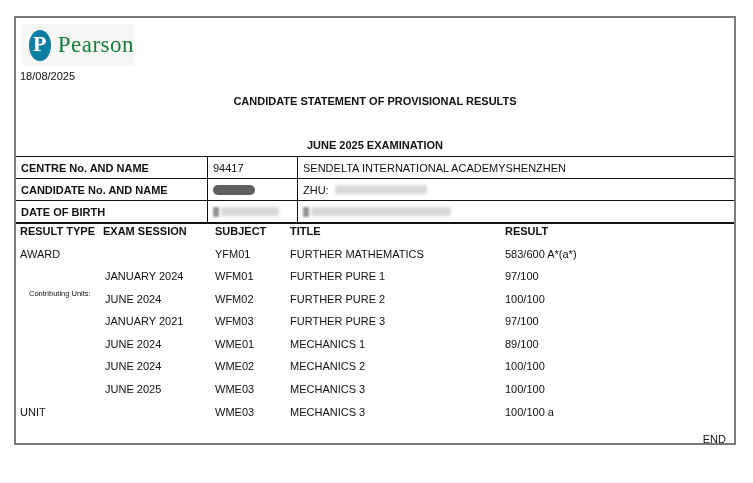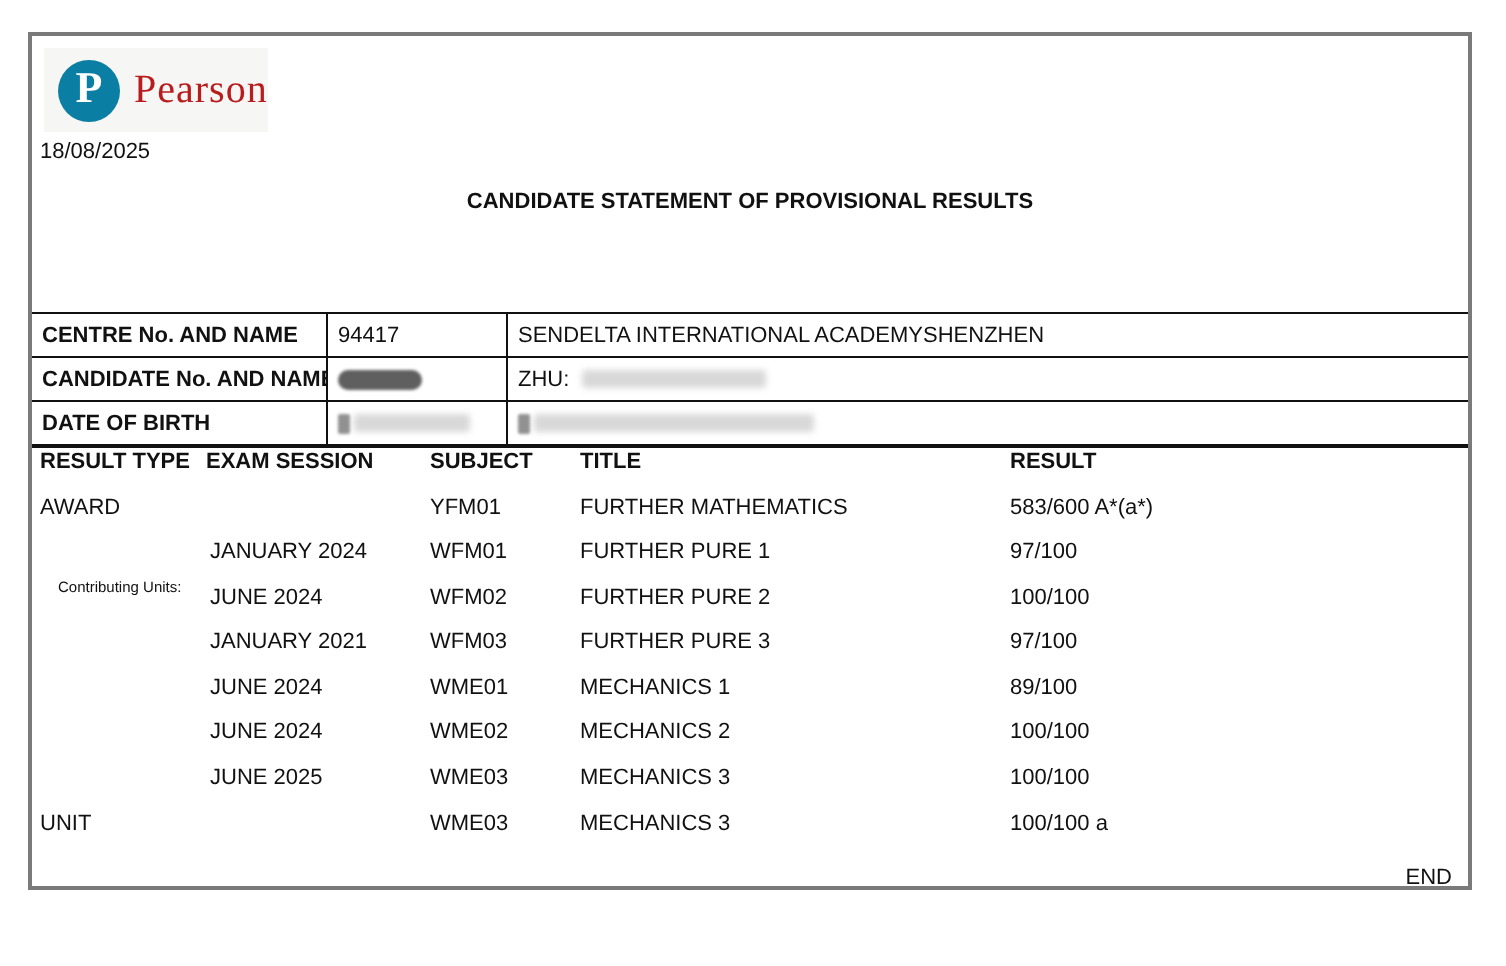--- a/index.html
+++ b/index.html
@@ -10,37 +10,37 @@
   .doc { position:absolute; left:14px; top:16px; width:722px; height:429px;
     border:2px solid #7a7a7a; background:#fff; }
 
   
   .logo-block { position:absolute; left:6px; top:6px; width:112px; height:42px;
     background:#f6f6f5; display:flex; align-items:center; }
   .logo-circle { width:31px; height:31px; border-radius:50%;
     margin-left:7px; display:flex; align-items:center; justify-content:center; }
   .logo-p { color:#fff; font-family:"Liberation Serif", serif; font-size:22px;
     font-weight:bold; line-height:1; transform:translateY(-1px); }
-  .logo-word { font-family:"Liberation Serif", serif; font-size:20px; color:#b91c1c;
+  .logo-word { font-family:"Liberation Serif", serif; font-size:23px; color:#15803d;
     margin-left:7px; letter-spacing:0.5px; }
 
   .date { position:absolute; left:4px; top:52px; font-size:11px; font-weight:normal; }
 
   .title-line { position:absolute; left:0; width:100%; text-align:center;
     font-size:11px; font-weight:bold; height:14px; line-height:14px; }
   .t0 { top:76px; } .t1 { top:98px; } .t2 { top:120px; }
 
   
   .info-table { position:absolute; left:0; top:138px; width:718px;
     border-top:1px solid #111; }
   .info-row { display:flex; height:22px; border-bottom:1px solid #111; align-items:stretch; }
   .info-row.last { border-bottom:2px solid #111; height:23px; }
   .cell { display:flex; align-items:center; padding-left:5px; font-size:11px; overflow:hidden; white-space:nowrap; }
   .cell.label { font-weight:bold; }
-  .w-label { width:148px; border-right:1px solid #111; }
+  .w-label { width:192px; border-right:1px solid #111; }
   .w-num { width:90px; border-right:1px solid #111; }
   .w-rest { flex:1; }
   .w-uci { width:218px; border-right:1px solid #111; font-weight:bold; }
 
   
   .scribble { width:42px; height:10px; background:#5f5f5f; border-radius:5px;
     filter:blur(0.7px); }
   .blur-bar { height:9px; background:#9a9a9a; opacity:0.38; filter:blur(1.6px);
     border-radius:2px; display:inline-block; }
   .blur-start { height:10px; width:6px; background:#6d6d6d; opacity:0.75;
@@ -69,20 +69,21 @@
     <div class="logo-block">
       <div class="logo-circle" style="background-color: rgb(11, 127, 163);">
         <span class="logo-p">P</span>
       </div>
       <span class="logo-word">Pearson</span>
     </div>
 
     <div class="date">18/08/2025</div>
 
     <div class="title-line t0">CANDIDATE STATEMENT OF PROVISIONAL RESULTS</div>
+    <div class="title-line t2">JUNE 2025 EXAMINATION</div>
 
     <div class="info-table">
       <div class="info-row">
         <div class="cell label w-label">CENTRE No. AND NAME</div>
         <div class="cell w-num">94417</div>
         <div class="cell w-rest">SENDELTA INTERNATIONAL ACADEMYSHENZHEN</div>
       </div>
       <div class="info-row">
         <div class="cell label w-label">CANDIDATE No. AND NAME</div>
         <div class="cell w-num">

